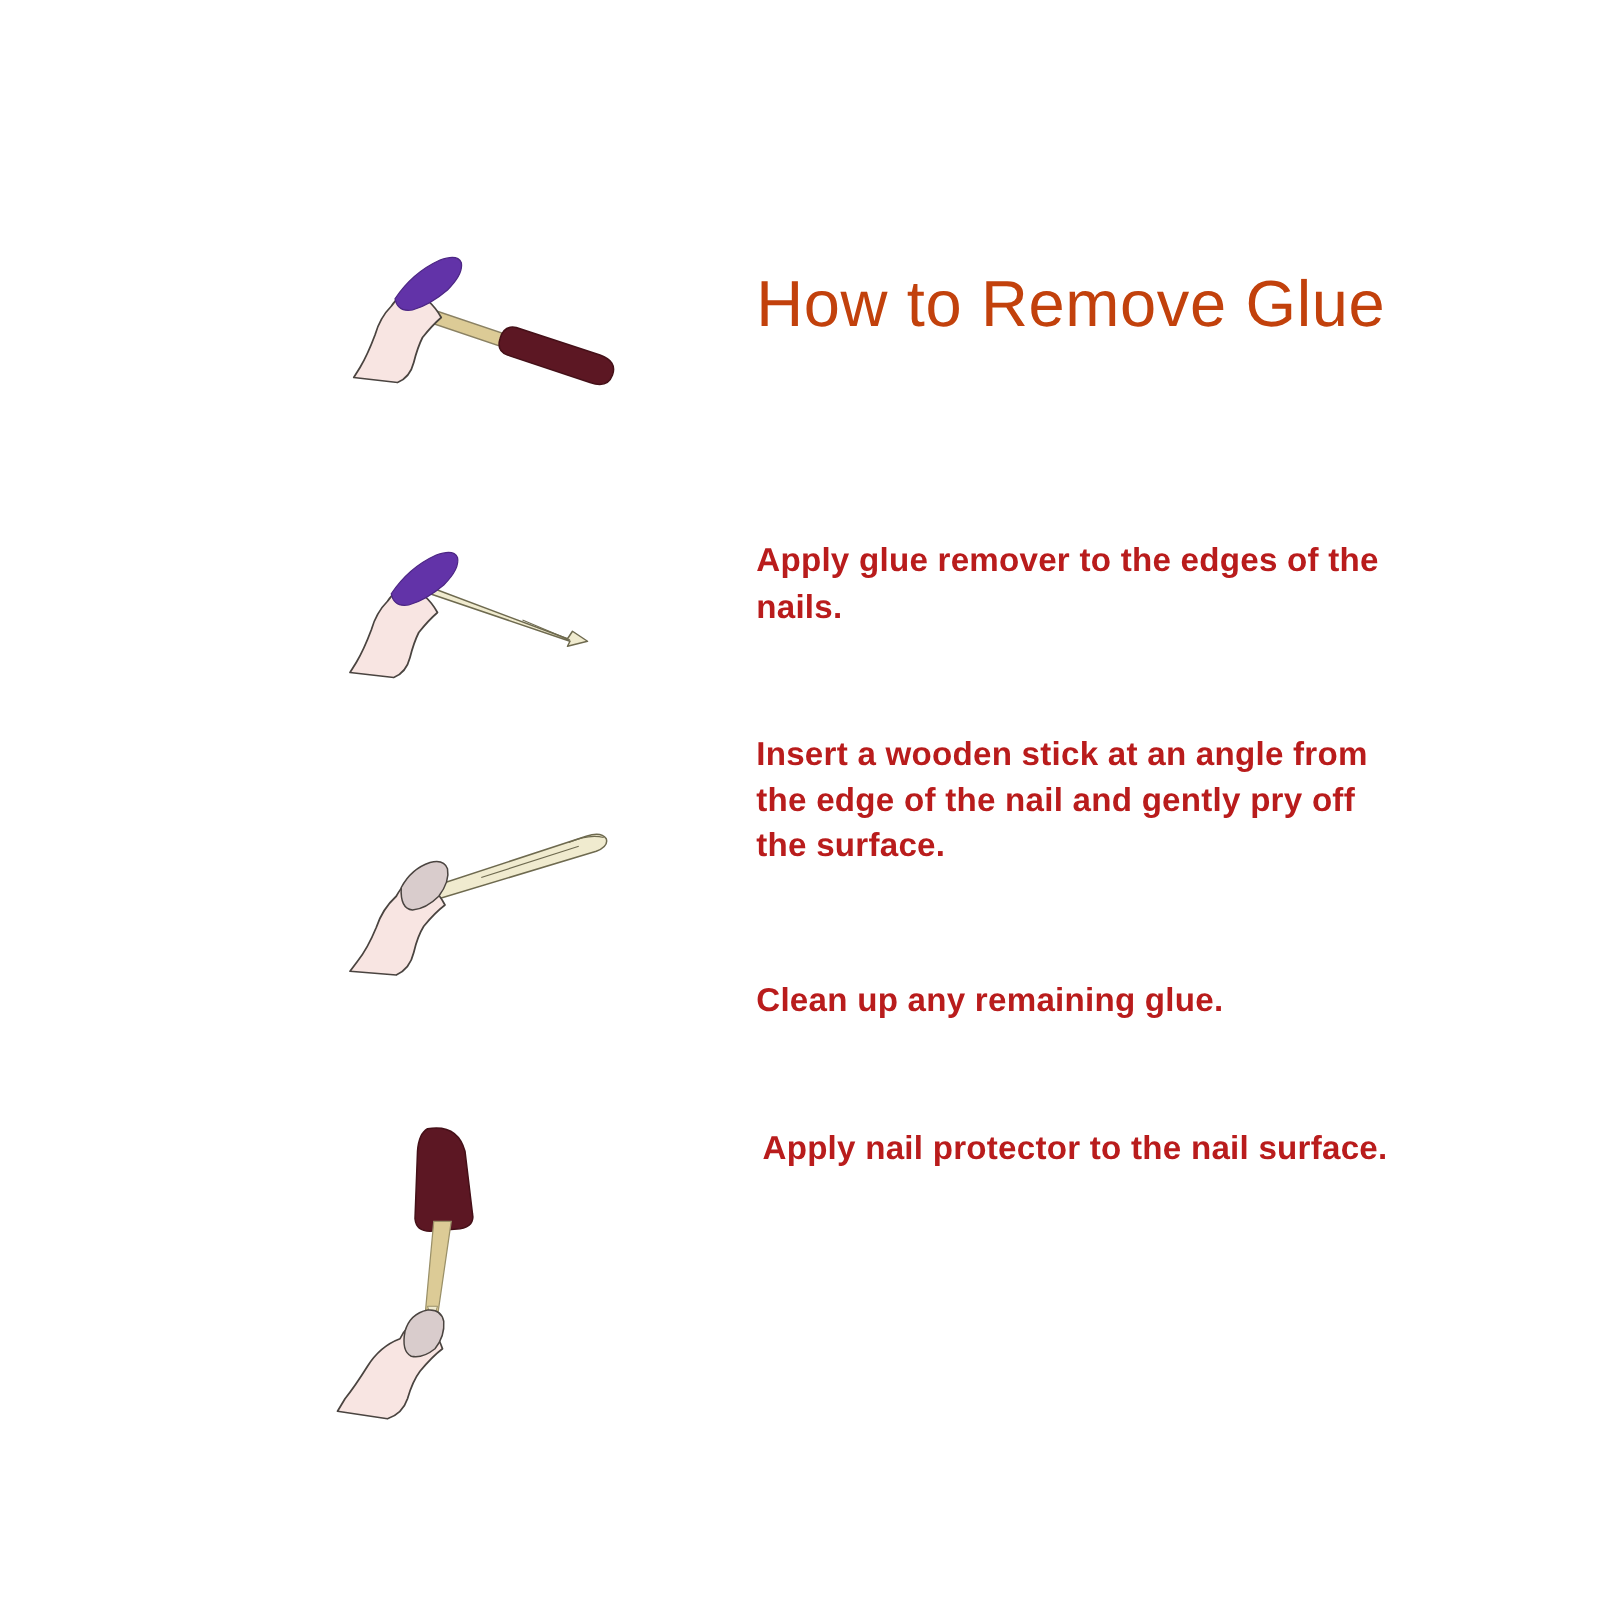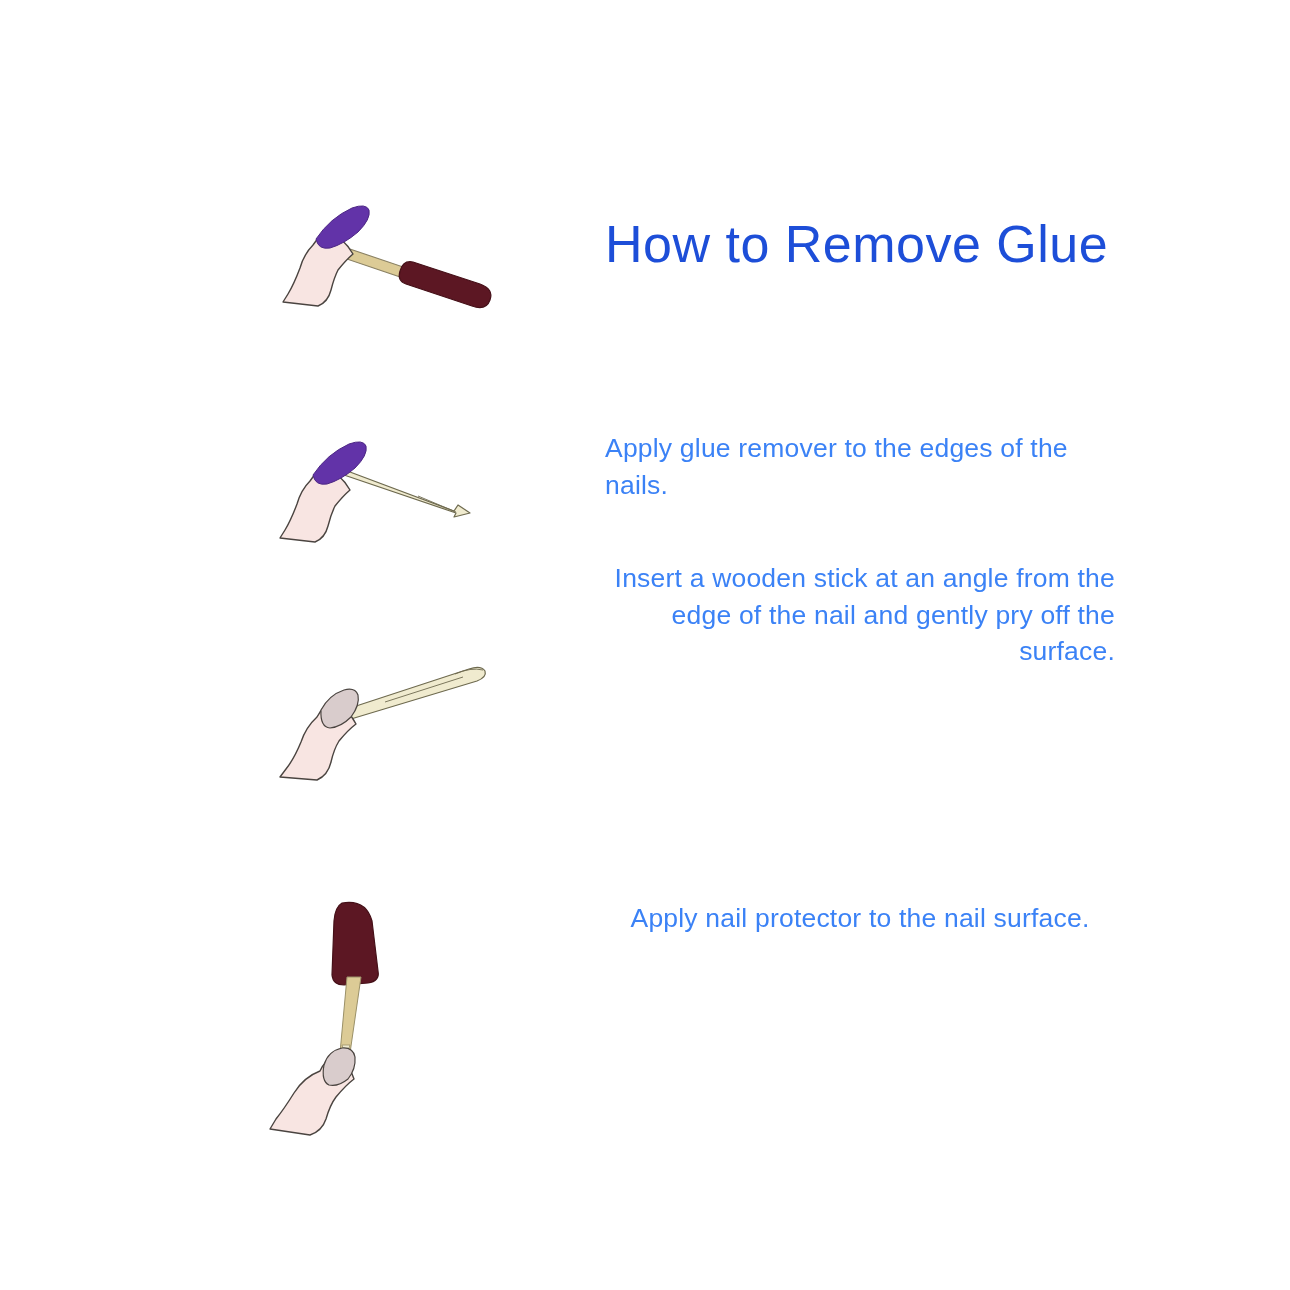--- a/index.html
+++ b/index.html
@@ -19,38 +19,38 @@
 
   
   .page-title {
     position: absolute;
     left: 605px;
     top: 216px;
     width: 640px;
     font-size: 52px;
     font-weight: 300;
     letter-spacing: 0.5px;
-    color: #1d4ed8;
+    color: #c2410c;
     line-height: 1.1;
     white-space: nowrap;
   }
 
   
   .step-text {
     position: absolute;
     left: 605px;
     width: 510px;
     font-size: 26.5px;
-    font-weight: 400;
+    font-weight: 700;
     letter-spacing: 0.2px;
-    color: #3b82f6;
+    color: #b91c1c;
     line-height: 1.38;
   }
   .step-text-1 { top: 430px; }
-  .step-text-2 { top: 560px; text-align: right; }
+  .step-text-2 { top: 585px; }
   .step-text-3 { top: 782px; }
   .step-text-4 { top: 900px; text-align: center; }
 
   
   .illus {
     position: absolute;
   }
   .illus svg { display: block; overflow: visible; }
 
   .illus-1 { left: 258px; top: 190px;  width: 260px; height: 140px; }
@@ -205,16 +205,17 @@
                  Q80 202 71 200
                  Q63 196 66 180 Z" fill="#D9CCCC" stroke="#4A4440" stroke-width="1.2"></path>
       </g>
     </svg>
   </div>
 
   <div class="step-text step-text-1">Apply glue remover to the edges of the nails.</div>
 
   <div class="step-text step-text-2">Insert a wooden stick at an angle from the edge of the nail and gently pry off the surface.</div>
 
+  <div class="step-text step-text-3">Clean up any remaining glue.</div>
 
   <div class="step-text step-text-4">Apply nail protector to the nail surface.</div>
 
 </div>
 
 </body></html>

